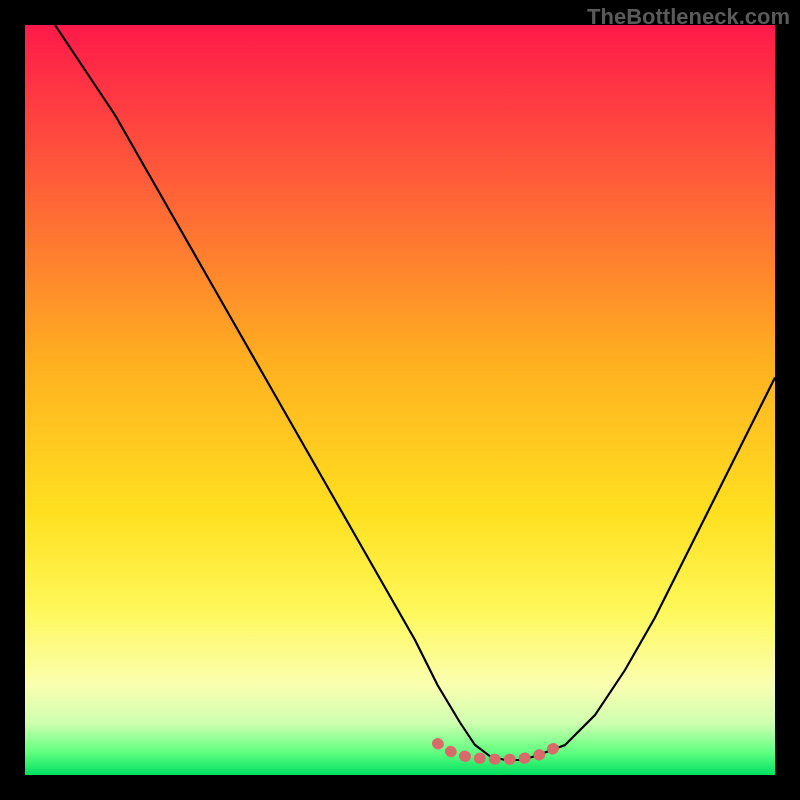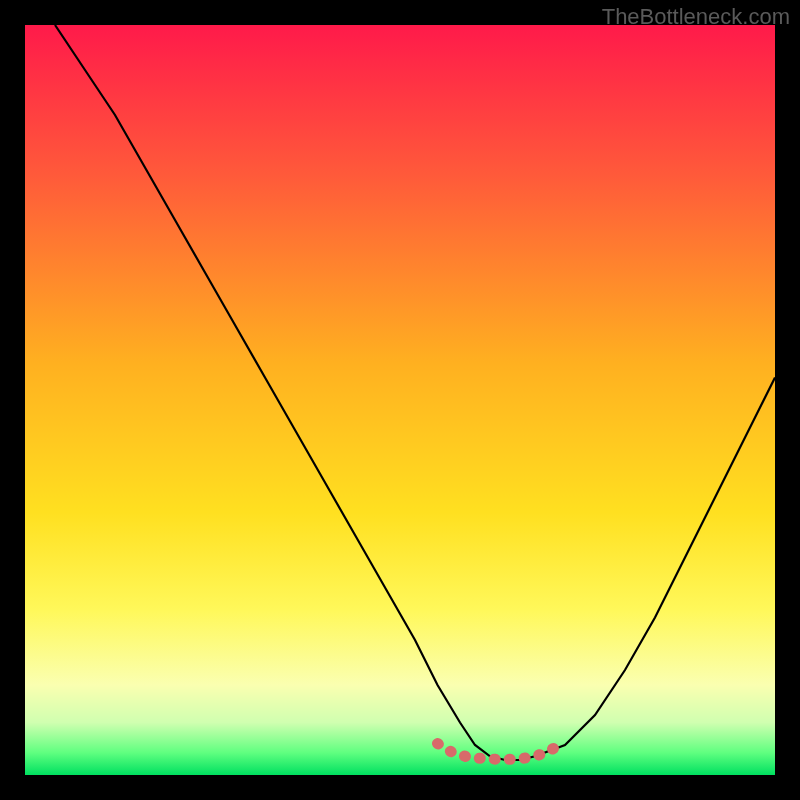--- a/index.html
+++ b/index.html
@@ -10,21 +10,21 @@
     background: #000;
     position: relative;
     font-family: Arial, sans-serif;
   }
   .watermark {
     position: absolute;
     top: 4px;
     right: 10px;
     color: #5a5a5a;
     font-size: 22px;
-    font-weight: normal;
+    font-weight: bold;
     z-index: 10;
   }
   .plot-area {
     position: absolute;
     left: 25px;
     top: 25px;
     width: 750px;
     height: 750px;
   }
   svg {

